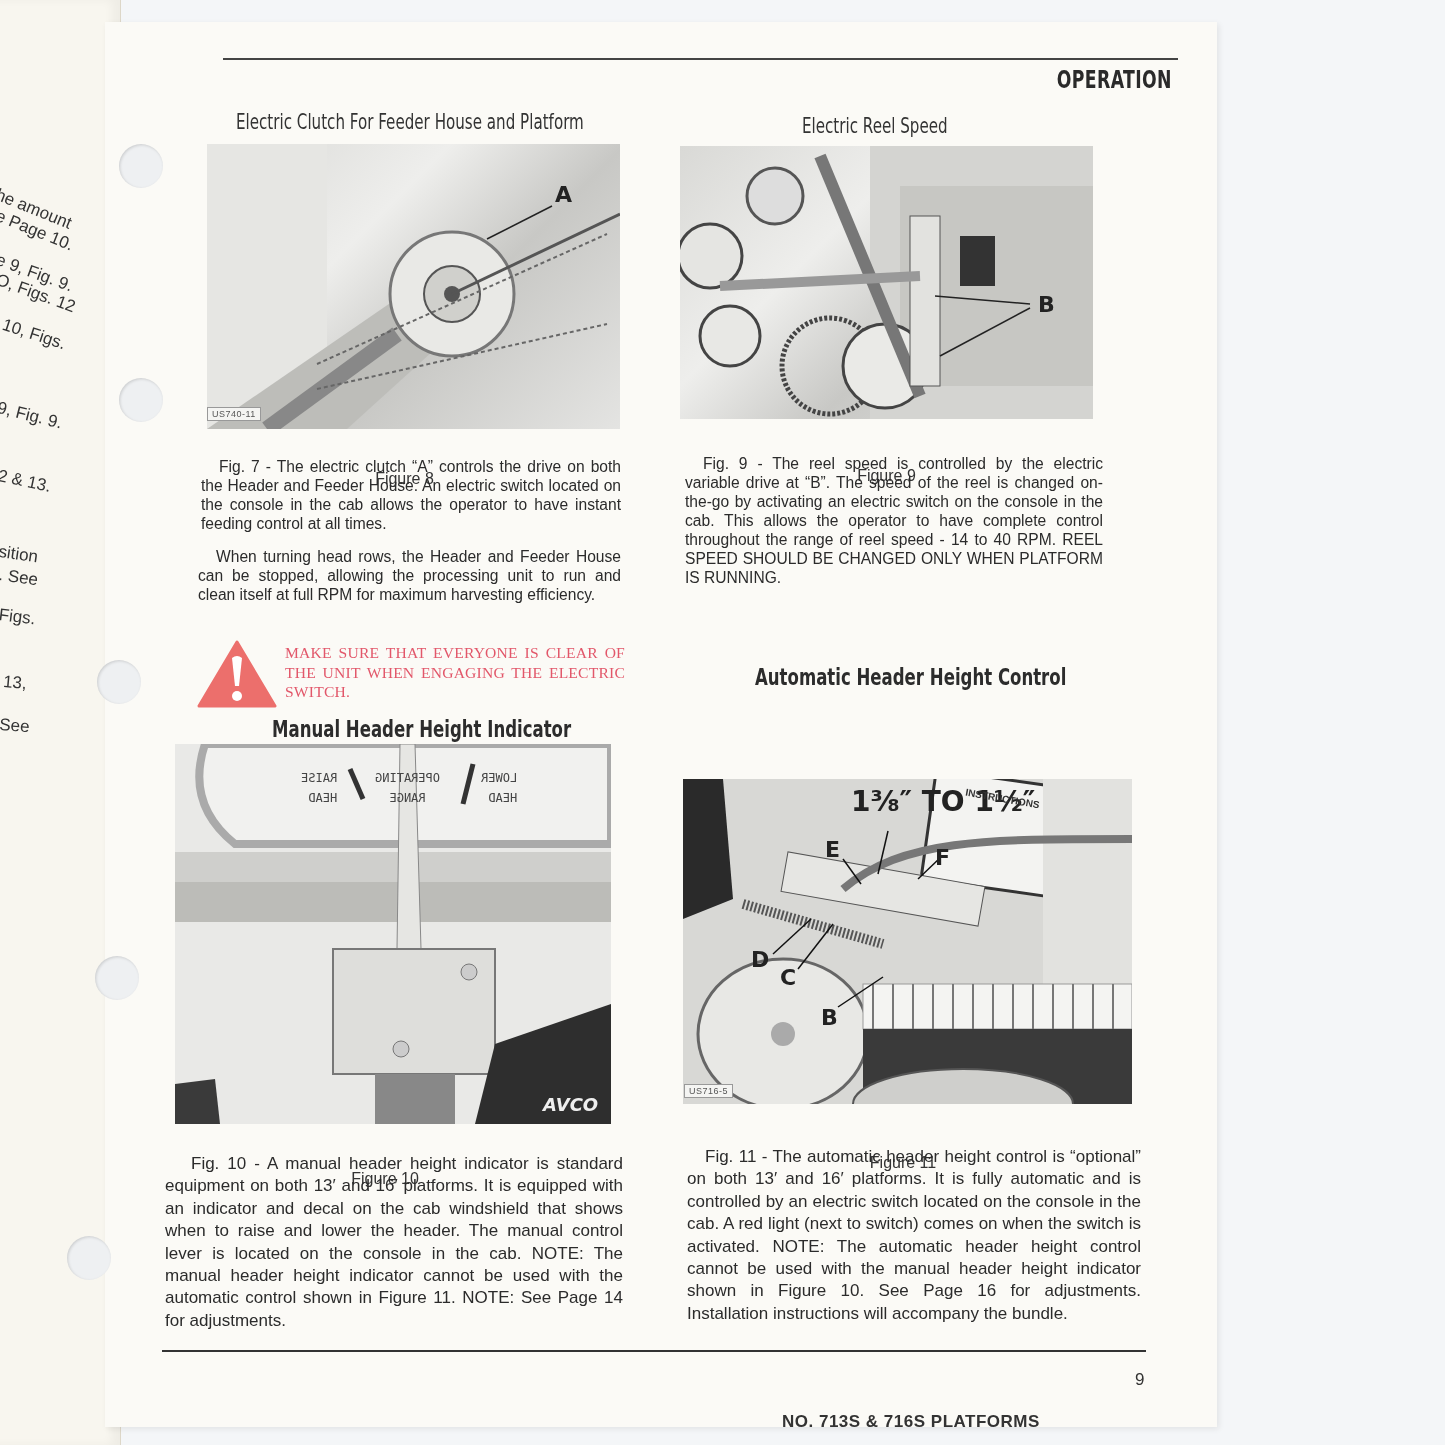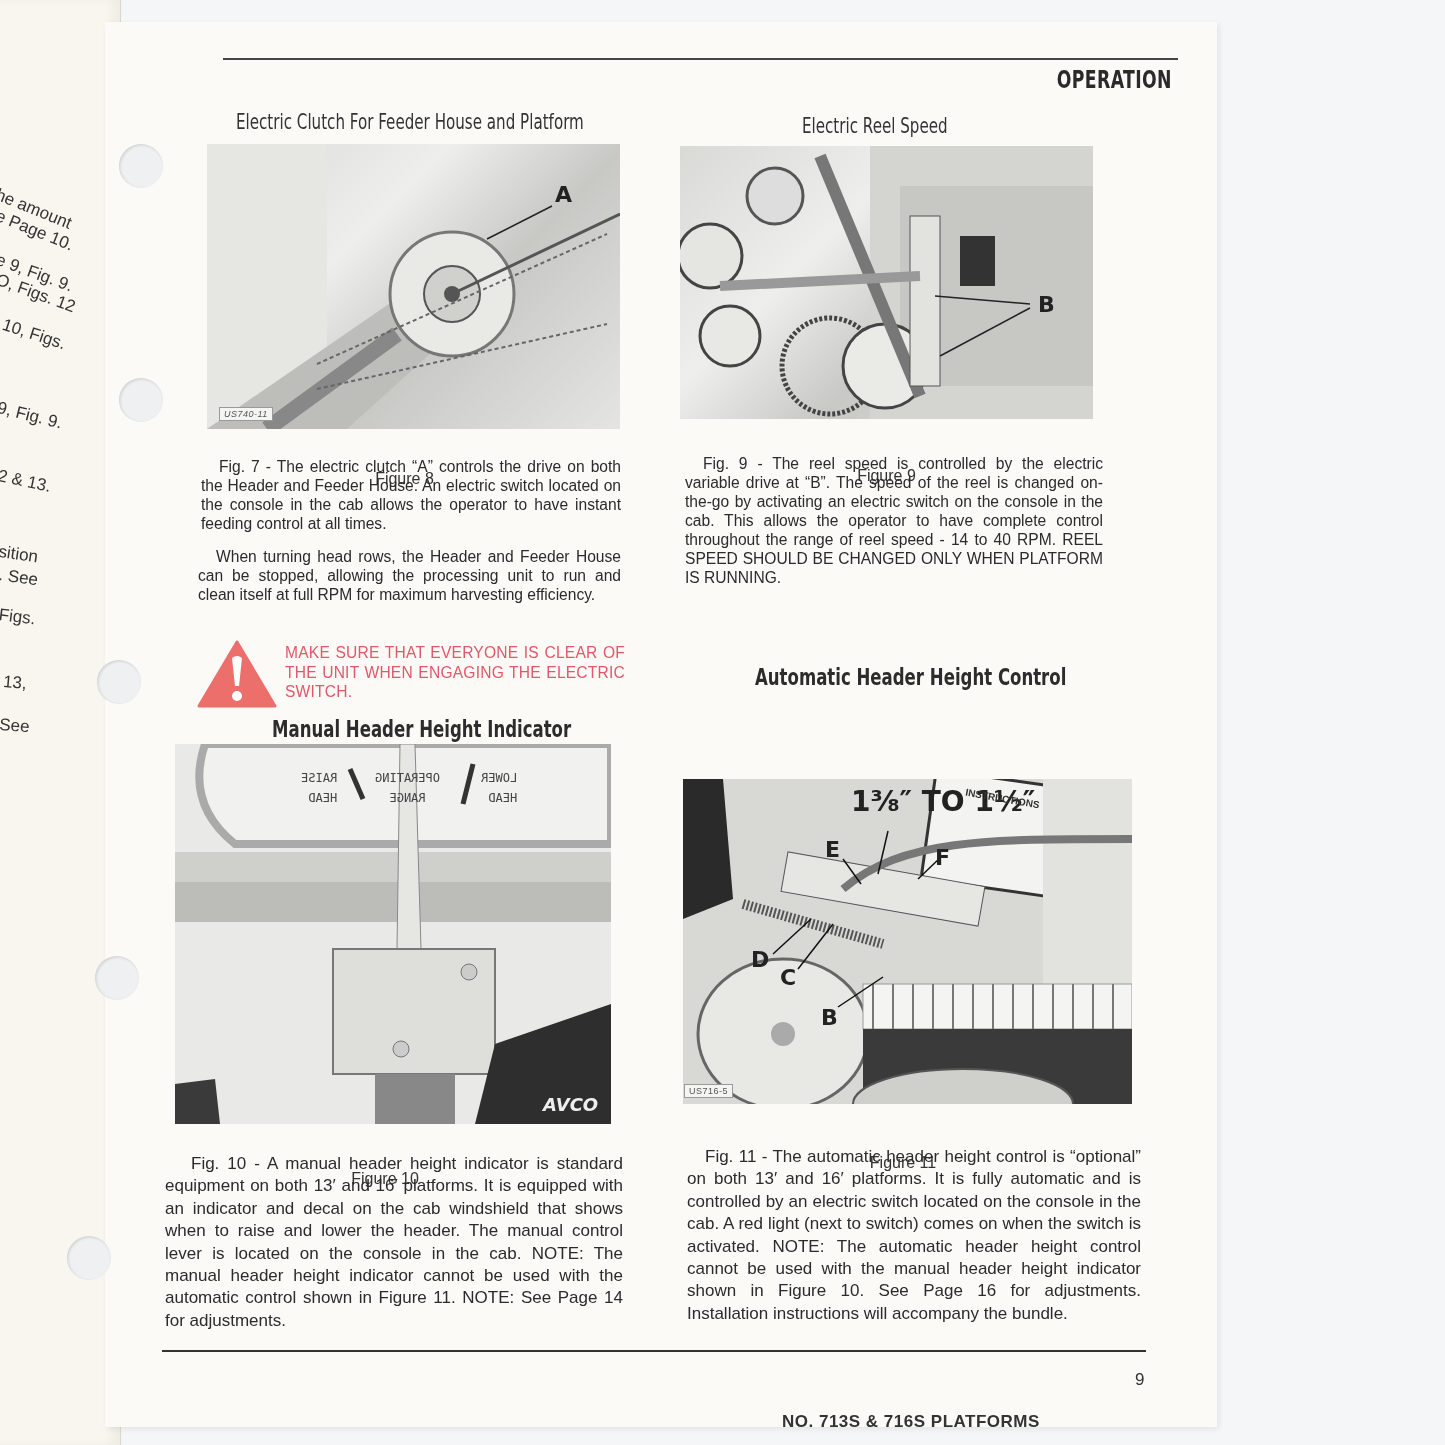--- a/index.html
+++ b/index.html
@@ -58,20 +58,21 @@
     text-align-last:left;
   }
   .para .indent { display:inline-block; width:18px; }
   .warning {
     position:absolute; left:92px; top:618px; width:430px; height:70px;
   }
   .warning-text {
     position:absolute; left:88px; top:3px; width:340px;
     color:#e2576a; font-size:15.6px; line-height:19.5px; text-align:justify; text-align-last:left;
     letter-spacing:0.2px;
+    font-family:Liberation Serif, serif;
   }
   .bottom-rule { position:absolute; left:57px; top:1328px; width:984px; height:2px; background:#333; }
   .footer-title { position:absolute; left:677px; top:1348px; font-size:17px; font-weight:bold; color:#333; letter-spacing:0.5px;margin-top:42px; }
   .page-number { position:absolute; left:1030px; top:1348px; font-size:17px; color:#333; }
 </style>
 </head>
 <body>
 
 <div class="left-page">
   <div id="left-frags">
@@ -109,21 +110,21 @@
       <circle cx="245" cy="150" r="62" fill="#e9e9e6" stroke="#777" stroke-width="3"></circle>
       <circle cx="245" cy="150" r="28" fill="#d0d0cc" stroke="#555" stroke-width="2"></circle>
       <circle cx="245" cy="150" r="8" fill="#555"></circle>
       <line x1="60" y1="285" x2="190" y2="190" stroke="#888" stroke-width="16"></line>
       <line x1="110" y1="220" x2="400" y2="90" stroke="#666" stroke-width="2" stroke-dasharray="4 3"></line>
       <line x1="110" y1="245" x2="400" y2="180" stroke="#666" stroke-width="2" stroke-dasharray="4 3"></line>
       <line x1="280" y1="95" x2="345" y2="62" stroke="#222" stroke-width="1.5"></line>
       <line x1="245" y1="150" x2="413" y2="70" stroke="#555" stroke-width="3"></line>
     </svg>
     <div class="callout" style="left:348px; top:38px;">A</div>
-    <div class="photo-tag" style="left:12px; top:263px;font-style:italic;">US740-11</div>
+    <div class="photo-tag" style="left:0; top:263px;">US740-11</div>
   </div>
   <div class="caption" style="left:102px; top:408px; width:395px;">Figure 8</div>
   <div class="para" style="left:96px; top:435px; width:420px;"><span class="indent"></span><span>Fig. 7 - The electric clutch “A” controls the drive on both the Header and Feeder House. An electric switch located on the console in the cab allows the operator to have instant feeding control at all times.</span></div>
   <div class="para" style="left:93px; top:525px; width:423px;"><span class="indent"></span><span>When turning head rows, the Header and Feeder House can be stopped, allowing the processing unit to run and clean itself at full RPM for maximum harvesting efficiency.</span></div>
 
   <div class="warning">
     <svg width="80" height="68" viewBox="0 0 80 68">
       <polygon points="40,2 78,66 2,66" fill="#ec6f6c" stroke="#ec6f6c" stroke-width="3" stroke-linejoin="round"></polygon>
       <path d="M35 18 Q40 14 45 18 L42 46 L38 46 Z" fill="#fff"></path>
       <circle cx="40" cy="56" r="5" fill="#fff"></circle>

